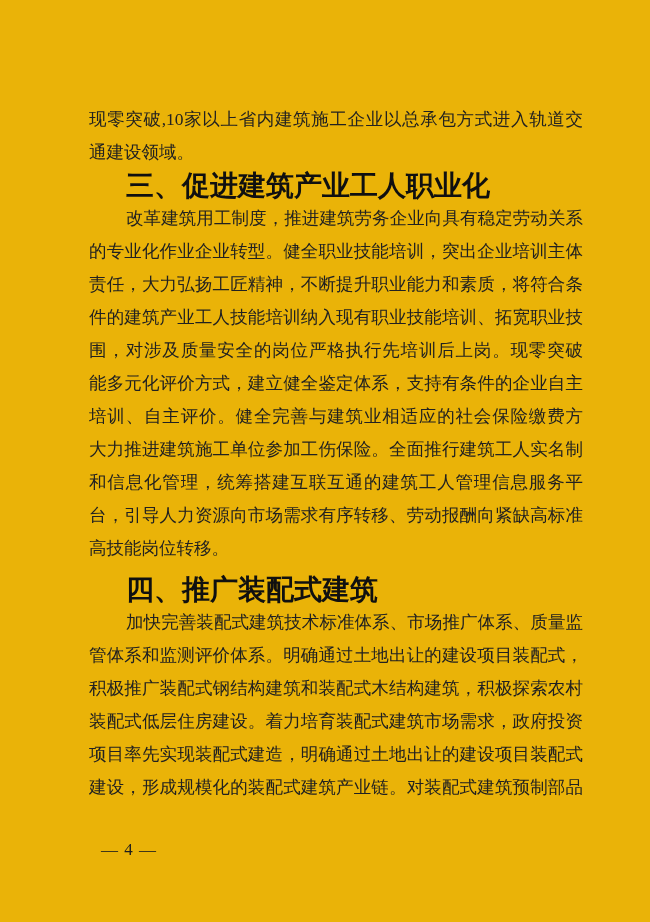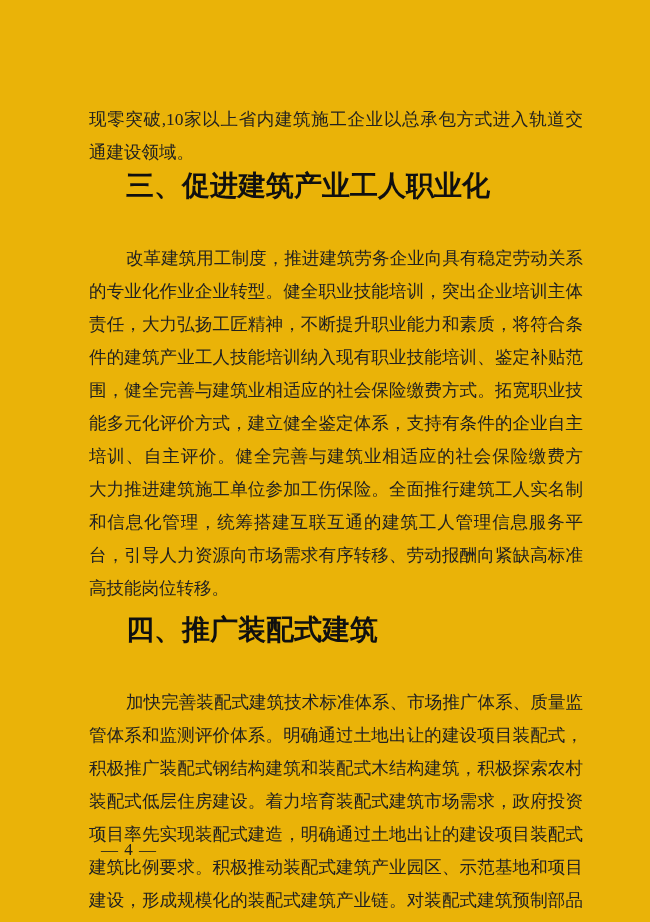--- a/index.html
+++ b/index.html
@@ -25,21 +25,21 @@
   .para { margin: 0; padding: 0; }
   .ln {
     height: 33px;
     overflow: hidden;
     text-align: justify;
     text-align-last: justify;
     text-justify: inter-character;
     white-space: normal;
   }
   .ln.last { text-align-last: left; font-family: Liberation Serif, serif; }
-  .ln.first { text-indent: 37px; margin-top: 40px; }
+  .ln.first { text-indent: 37px; }
   .hd {
     margin: 0;
     padding-left: 37px;
     height: 33px;
     line-height: 33px;
     font-family: "Liberation Sans", "DejaVu Sans", sans-serif;
     font-weight: 700;
     font-size: 28px;
     color: #101010;
     overflow: hidden;
@@ -64,38 +64,37 @@
       <div class="ln">现零突破,10家以上省内建筑施工企业以总承包方式进入轨道交</div>
       <div class="ln last">通建设领域。</div>
     </div>
 
     <h2 class="hd">三、促进建筑产业工人职业化</h2>
 
     <div class="para">
       <div class="ln first">改革建筑用工制度，推进建筑劳务企业向具有稳定劳动关系</div>
       <div class="ln">的专业化作业企业转型。健全职业技能培训，突出企业培训主体</div>
       <div class="ln">责任，大力弘扬工匠精神，不断提升职业能力和素质，将符合条</div>
-      <div class="ln">件的建筑产业工人技能培训纳入现有职业技能培训、鉴定补贴范</div>
-      <div class="ln">围，健全完善与建筑业相适应的社会保险缴费方式。拓宽职业技</div>
+      <div class="ln">件的建筑产业工人技能培训纳入现有职业技能培训、拓宽职业技</div>
+      <div class="ln">围，对涉及质量安全的岗位严格执行先培训后上岗。现零突破</div>
       <div class="ln">能多元化评价方式，建立健全鉴定体系，支持有条件的企业自主</div>
       <div class="ln">培训、自主评价。健全完善与建筑业相适应的社会保险缴费方式，</div>
       <div class="ln">大力推进建筑施工单位参加工伤保险。全面推行建筑工人实名制</div>
       <div class="ln">和信息化管理，统筹搭建互联互通的建筑工人管理信息服务平</div>
       <div class="ln">台，引导人力资源向市场需求有序转移、劳动报酬向紧缺高标准</div>
       <div class="ln last">高技能岗位转移。</div>
     </div>
 
     <h2 class="hd hd2">四、推广装配式建筑</h2>
 
     <div class="para">
       <div class="ln first">加快完善装配式建筑技术标准体系、市场推广体系、质量监</div>
       <div class="ln">管体系和监测评价体系。明确通过土地出让的建设项目装配式，</div>
       <div class="ln">积极推广装配式钢结构建筑和装配式木结构建筑，积极探索农村</div>
       <div class="ln">装配式低层住房建设。着力培育装配式建筑市场需求，政府投资</div>
       <div class="ln">项目率先实现装配式建造，明确通过土地出让的建设项目装配式</div>
-      <div class="ln">建筑比例要求。积极推动装配式建筑产业园区、示范基地和项目</div>
       <div class="ln">建设，形成规模化的装配式建筑产业链。对装配式建筑预制部品</div>
     </div>
 
   </div>
 
   <div class="footer">— 4 —</div>
 </div>
 
 </body></html>

